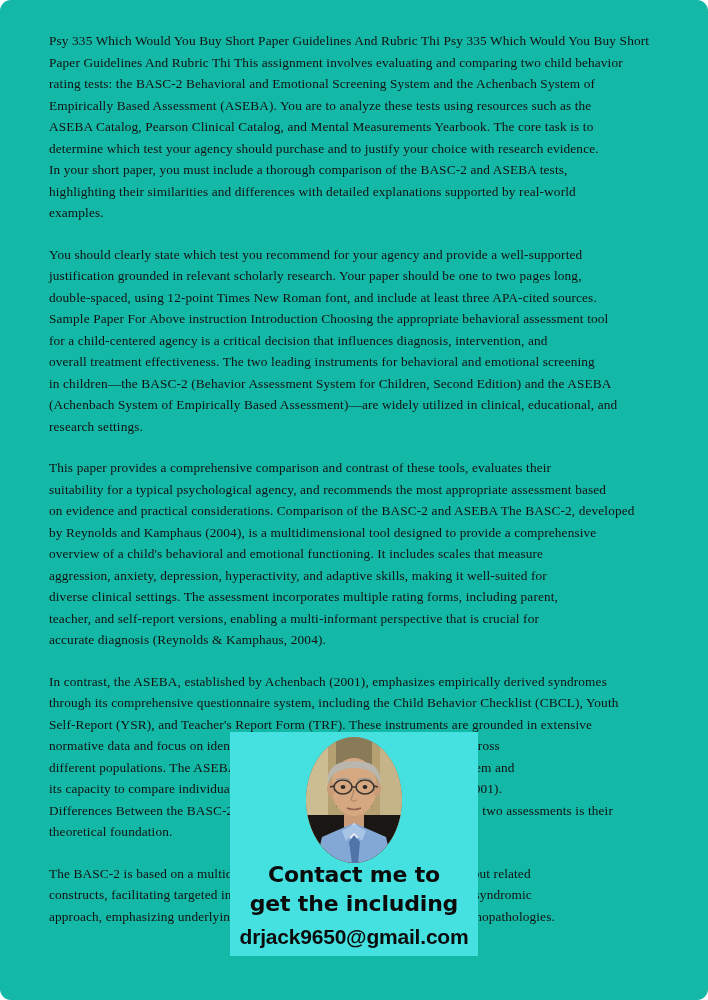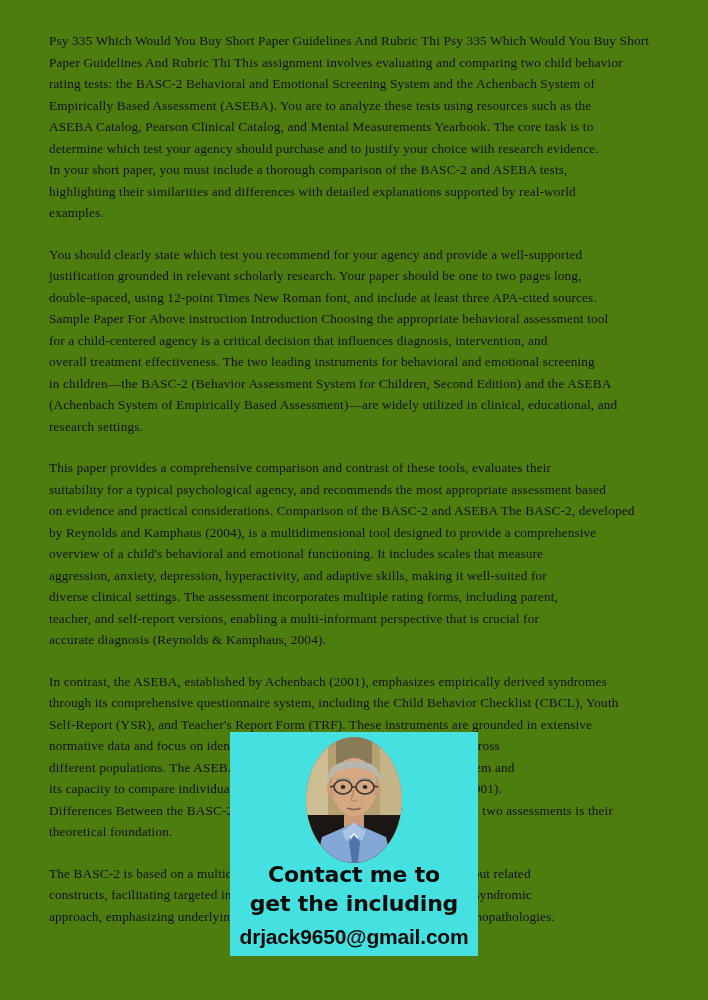--- a/index.html
+++ b/index.html
@@ -15,21 +15,22 @@
     overflow: hidden;
     font-family: "Liberation Serif", "DejaVu Serif", serif;
   }
 
   #page {
     position: absolute;
     left: 0;
     top: 0;
     width: 708px;
     height: 1000px;
-    background: #4d7c0f;
+    background: #14b8a6;
+    border-radius: 11px;
   }
 
   #doc-body {
     position: absolute;
     left: 49px;
     top: 30px;
     width: 639px;
   }
 
   .para {

